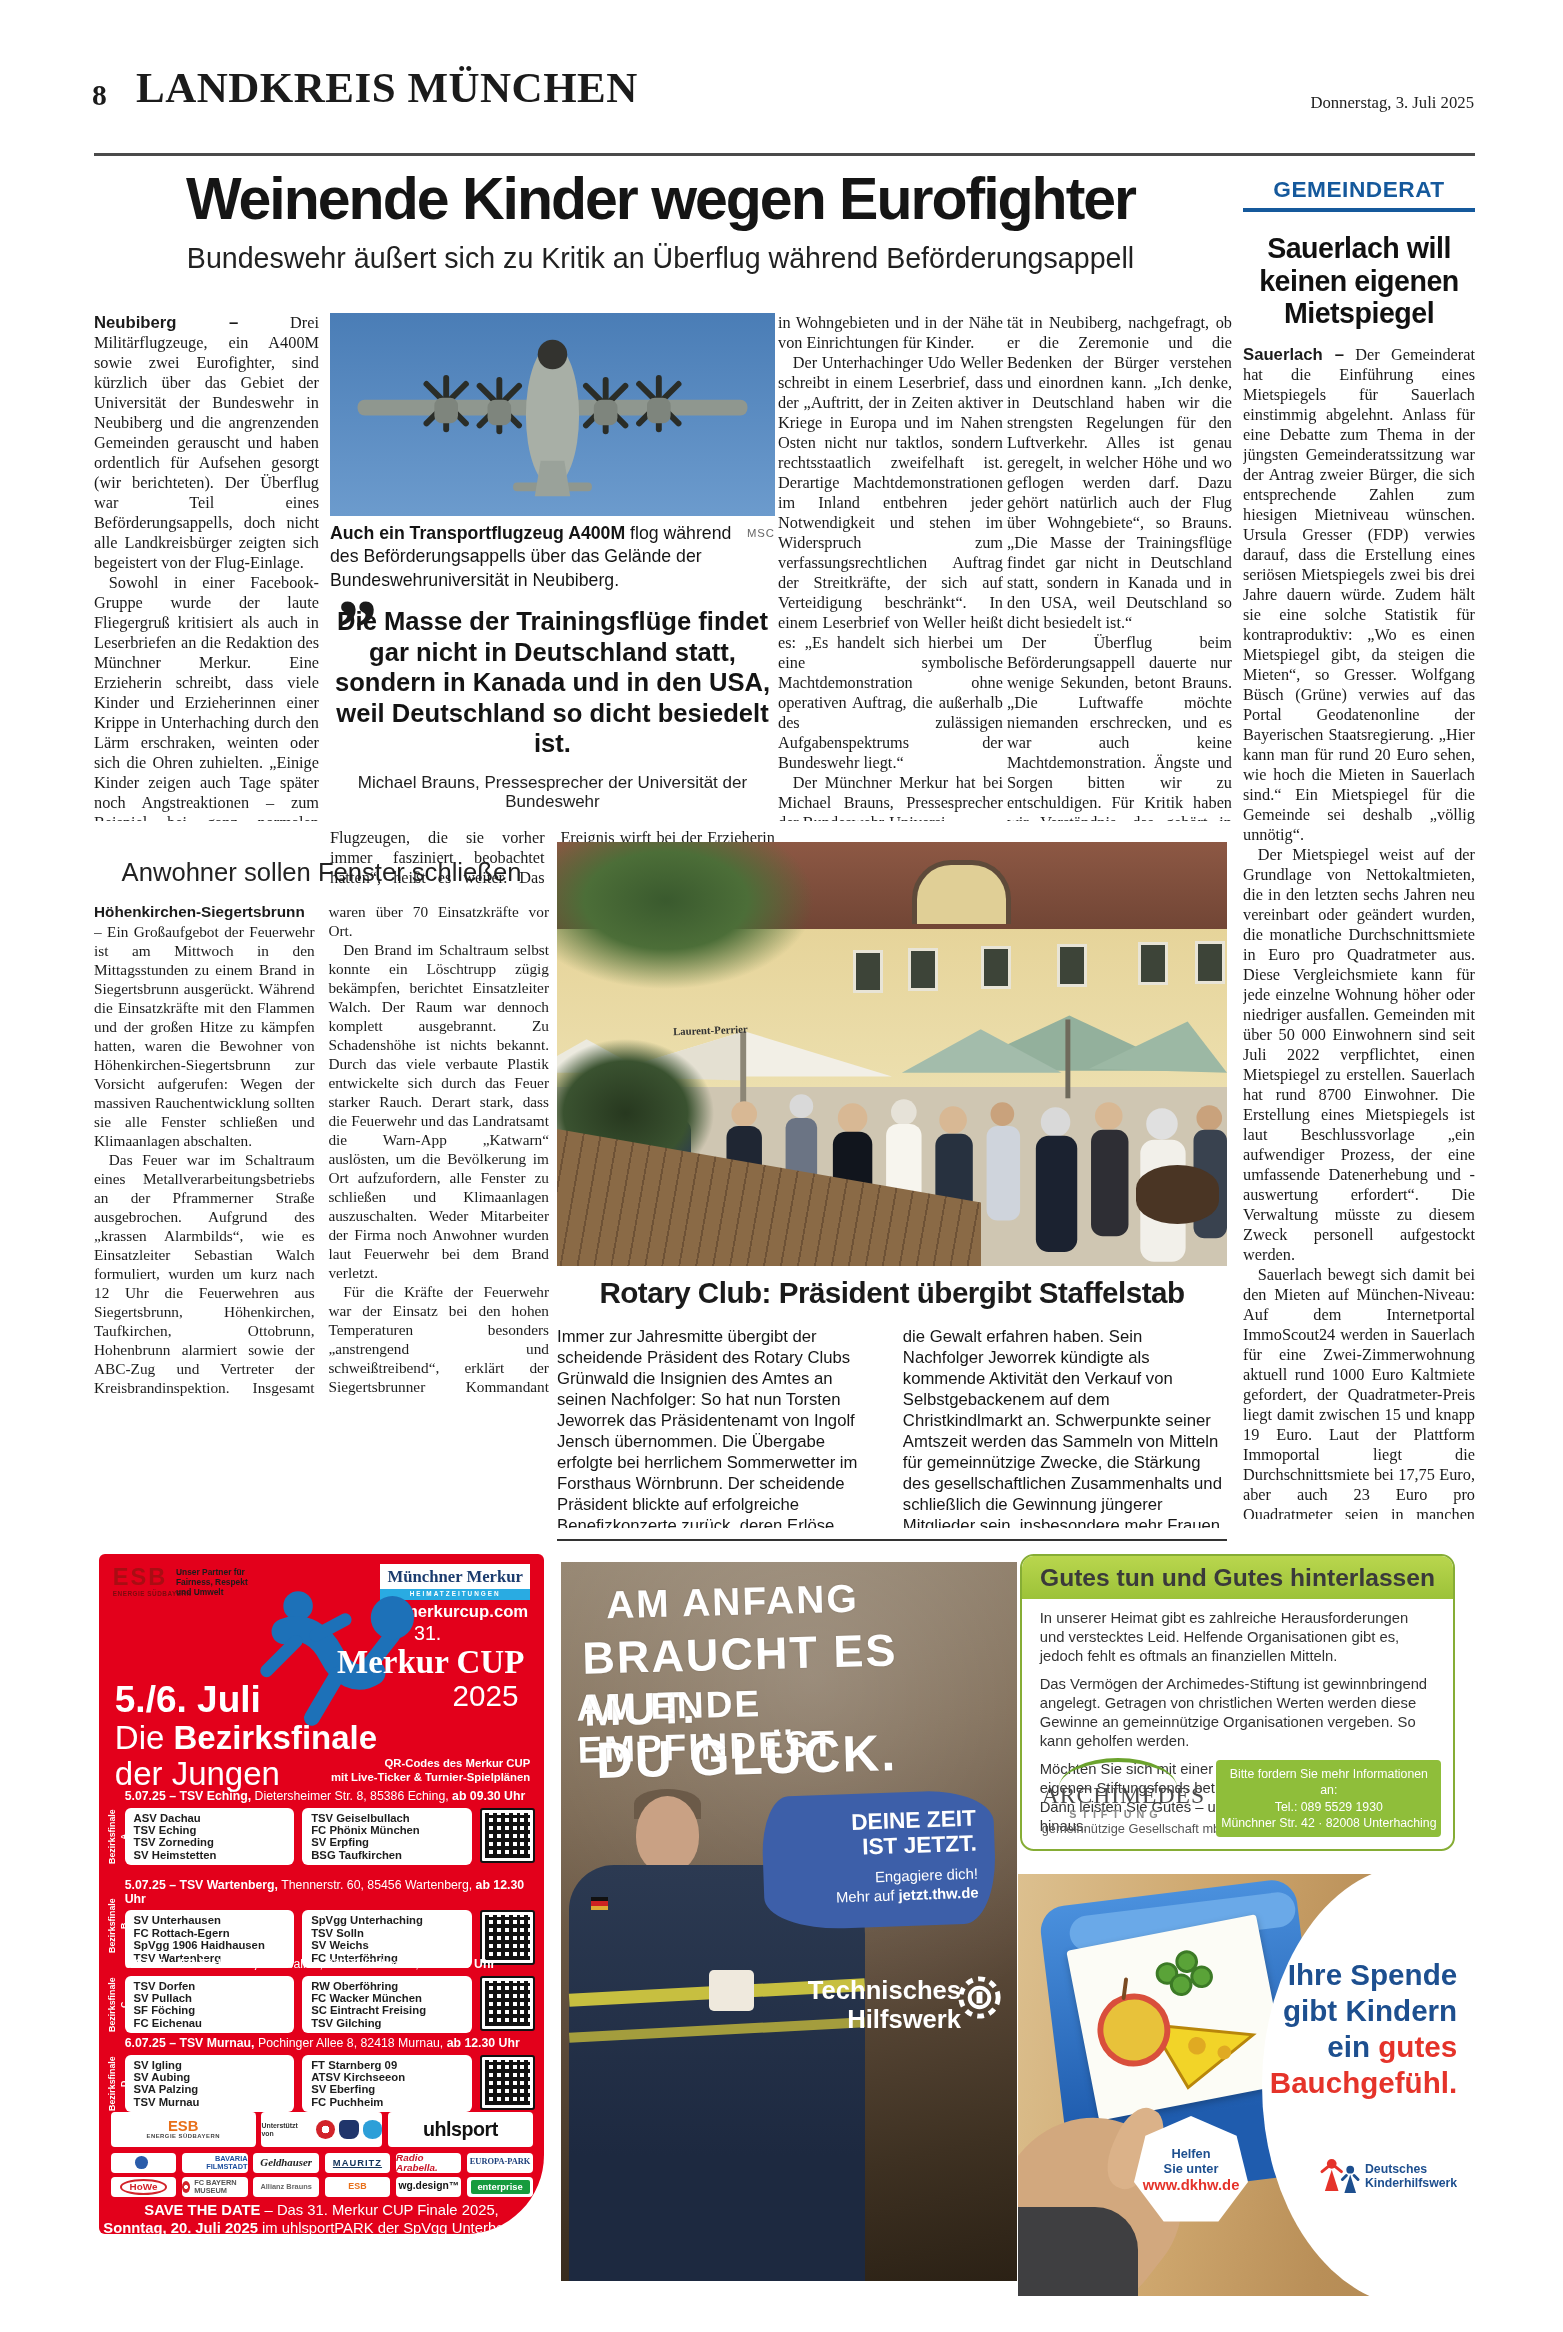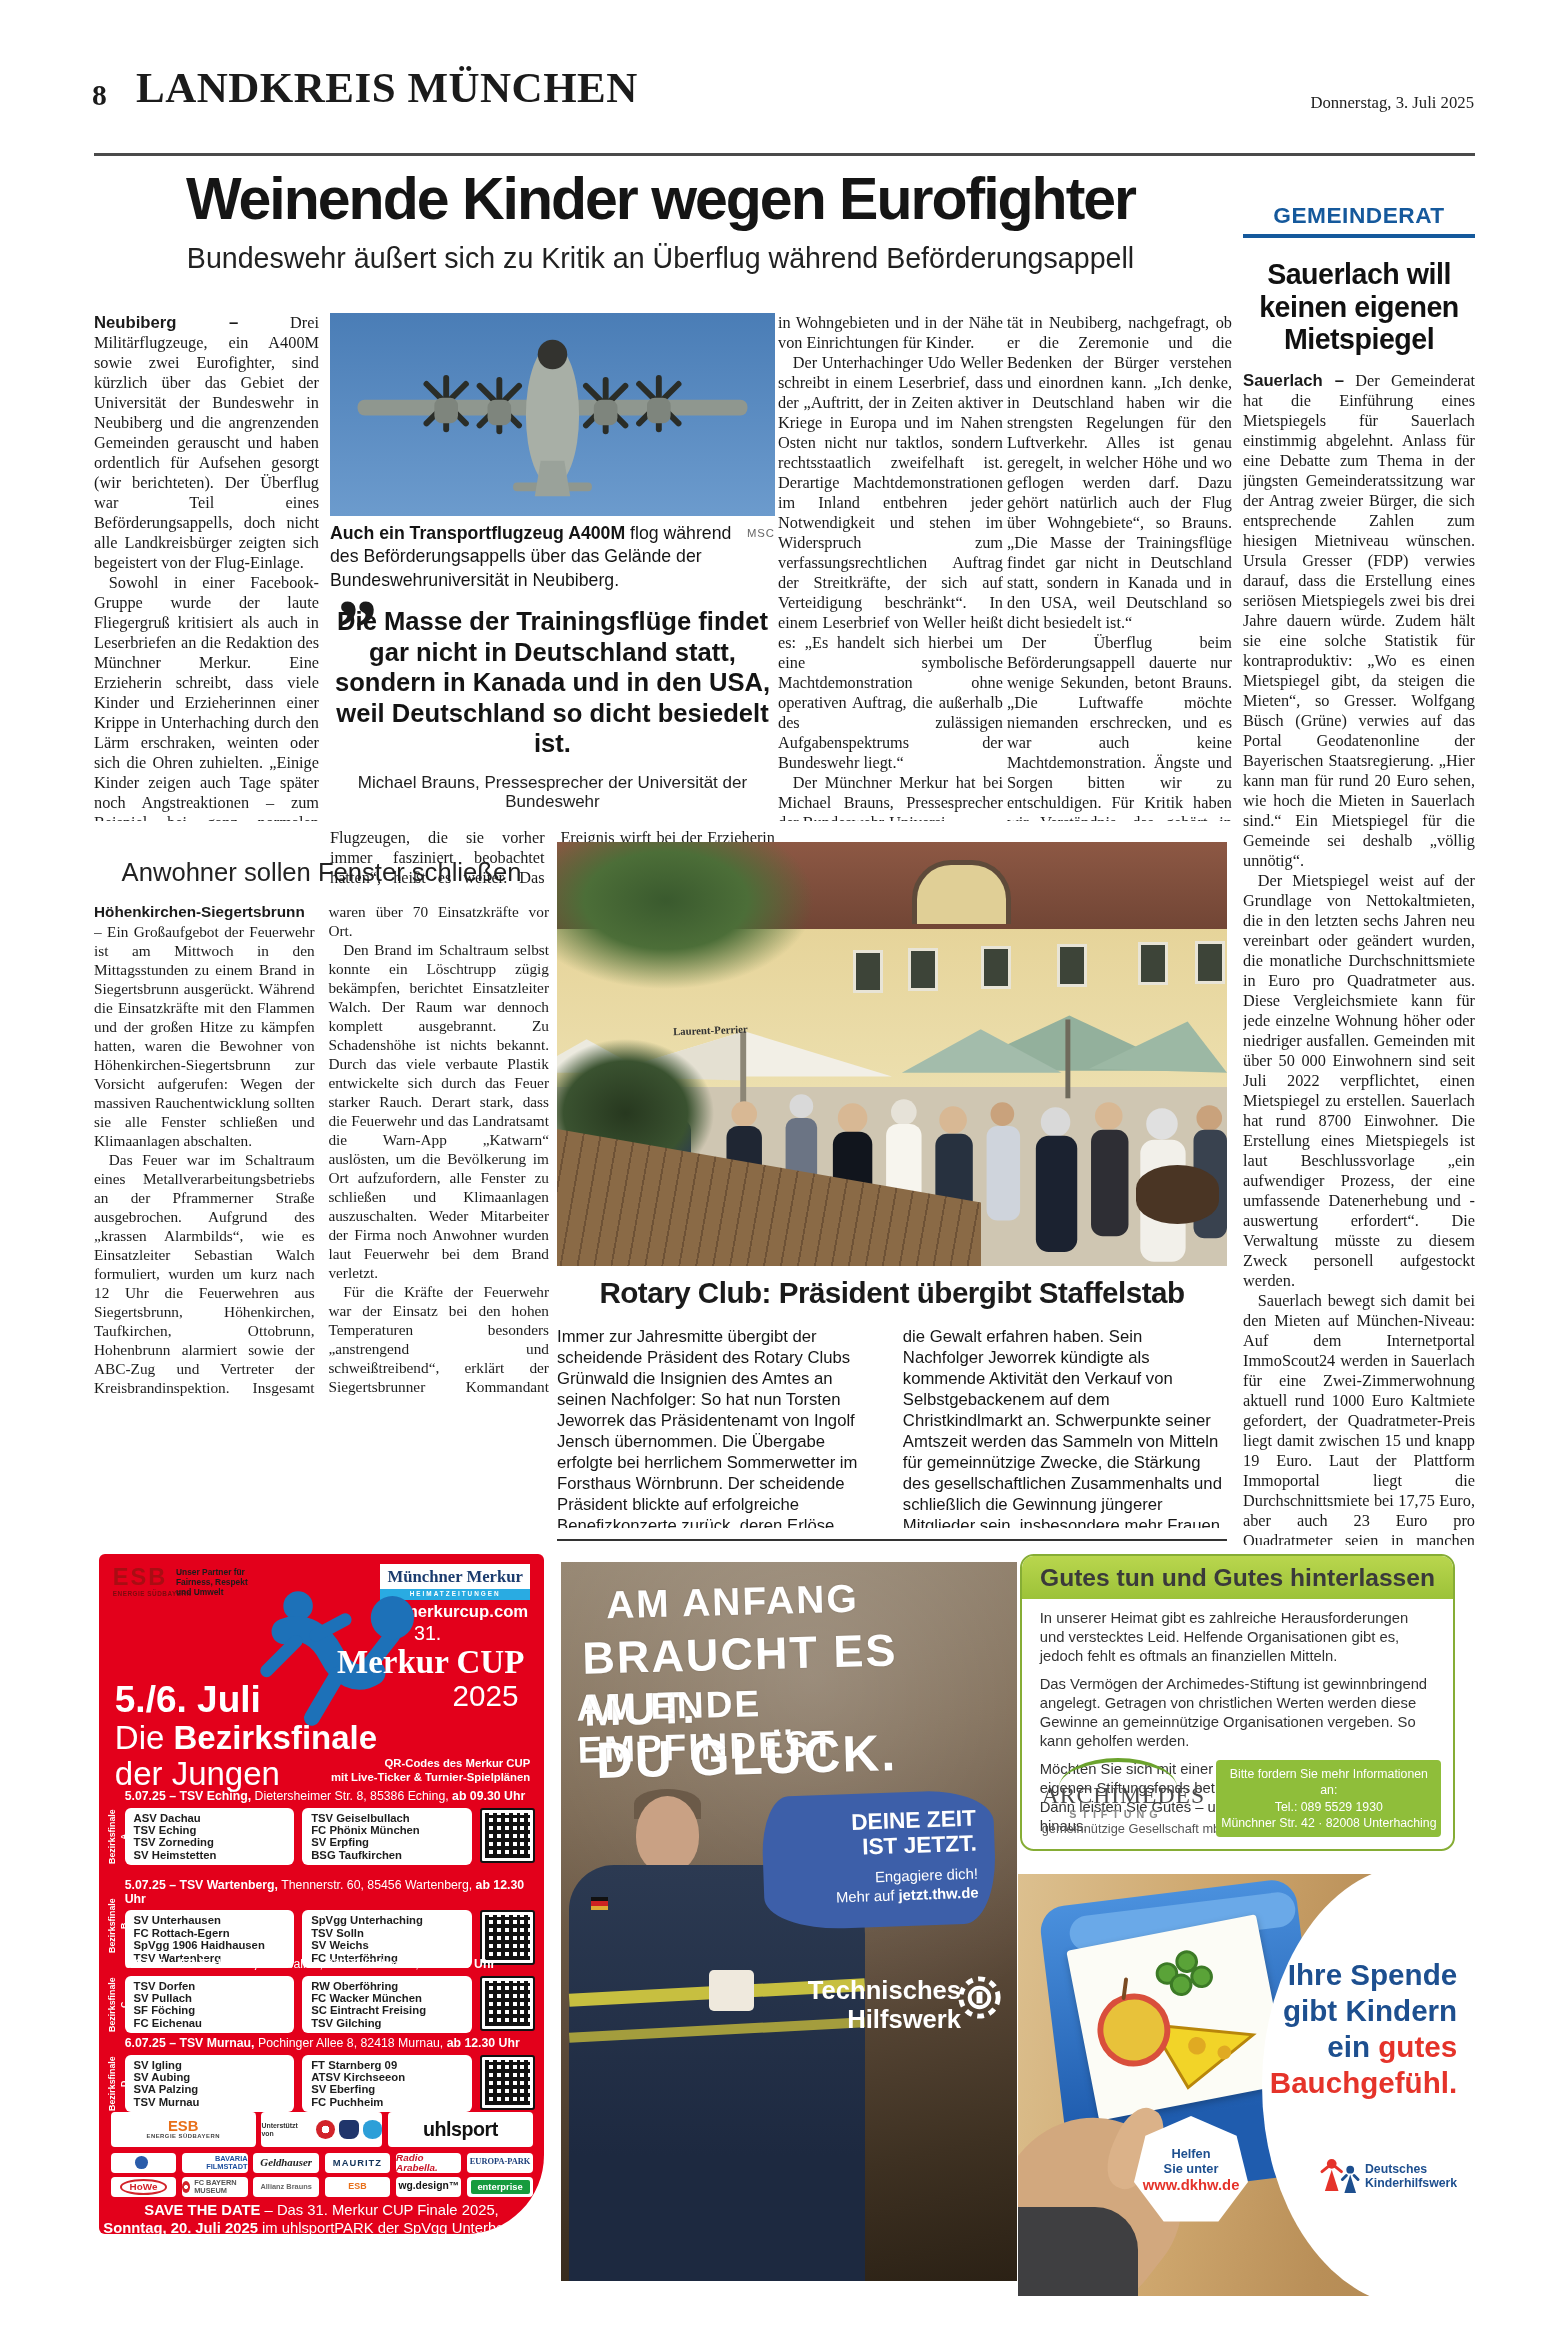--- a/index.html
+++ b/index.html
@@ -24,21 +24,21 @@
   .caption{margin-top:5.9px;font:17.7px/23.6px "Liberation Sans",sans-serif;color:#141414;}
   .caption b{font-weight:bold;}
   .pcredit{float:right;font:11.3px/23.6px "Liberation Sans",sans-serif;color:#666;letter-spacing:1px;}
   .quote{margin-top:13.8px;position:relative;padding:0 2px;}
   .quote-mark{position:absolute;left:5.9px;top:-7.9px;font:bold 83px/59px "Liberation Serif",serif;color:#1a1a1a;}
   .quote-mark::before{content:"”";}
   .quote-text{font:bold 25.6px/30.5px "Liberation Sans",sans-serif;text-align:center;color:#141414;}
   .quote-attr{margin-top:13.8px;font:17px/19.7px "Liberation Sans",sans-serif;text-align:center;color:#222;}
   .minitext{margin-top:15.8px;column-count:2;column-gap:15.8px;height:83px;}
   
-  .sidebar{left:1243px;top:204px;width:232px;}
+  .sidebar{left:1243px;top:178px;width:232px;}
   .kicker{text-align:center;font:bold 22.7px/23.6px "Liberation Sans",sans-serif;color:#15599c;letter-spacing:0.5px;}
   .kicker-rule{height:3.9px;background:#15599c;margin:6.9px 0 19.7px;}
   .sb-title{text-align:center;font:bold 28.6px/32.5px "Liberation Sans",sans-serif;color:#111;margin-bottom:15.8px;letter-spacing:-0.5px;}
   .sb-body{height:1174px;}
   
   .fire{left:94px;top:847px;width:455px;}
   .fire-h1{text-align:center;font:bold 45px/49px "Liberation Sans",sans-serif;letter-spacing:-1.5px;color:#141414;}
   .fire-h2{text-align:center;font:25.6px/27.6px "Liberation Sans",sans-serif;margin-top:11.8px;color:#222;}
   .fire-body{margin-top:15.8px;column-count:2;column-gap:13.8px;height:512px;font:15.3px/19px "Liberation Serif",serif;}
   
@@ -85,21 +85,21 @@
   .sp-esb1 small{display:block;font:bold 5.9px/6.9px "Liberation Sans",sans-serif;color:#444;letter-spacing:0.5px;}
   .sp-unt{font:bold 6.9px/7.9px "Liberation Sans",sans-serif;color:#333;}
   .clogo{width:19.7px;height:19.7px;border-radius:50%;}
   .c-red{background:radial-gradient(circle at 50% 50%, #fff 0 28%, #d2232a 30%);}
   .c-shield{background:#20356b;border-radius:4.9px 4.9px 7.9px 7.9px;}
   .c-oval{background:#2d9fd8;border-radius:50%/42%;}
   .sp-uhl{font:800 19.7px/19.7px "Liberation Sans",sans-serif;color:#111;letter-spacing:-0.5px;}
   .sp-dot{width:12.8px;height:12.8px;border-radius:50%;background:#2a5caa;}
   .sp-bav{color:#1c4e9e;font:bold 7.4px/7.9px "Liberation Sans",sans-serif;text-align:right;}
   .sp-geld{font:bold italic 10.8px/10.8px "Liberation Serif",serif;color:#222;}
-  .sp-mau{color:#14355c;font:800 9.4px/9.9px "Liberation Sans",sans-serif;letter-spacing:1px;}
+  .sp-mau{color:#14355c;font:800 9.4px/9.9px "Liberation Sans",sans-serif;letter-spacing:1px;text-decoration:underline;}
   .sp-ara{color:#c81426;font:bold italic 9.9px/9.9px "Liberation Sans",sans-serif;}
   .sp-eur{color:#1c3f7a;font:bold 8.4px/8.9px "Liberation Serif",serif;}
   .sp-howe{color:#d2232a;font:800 9.9px/9.9px "Liberation Sans",sans-serif;border:2px solid #d2232a;border-radius:50%;padding:1px 7.9px;}
   .sp-fcbm{color:#555;font:bold 7.4px/7.9px "Liberation Sans",sans-serif;}
   .sp-arena{color:#666;font:bold 7.4px/7.9px "Liberation Sans",sans-serif;}
   .sp-esbs{color:#e8701a;font:800 8.9px/8.9px "Liberation Sans",sans-serif;}
   .sp-wg{color:#111;font:800 10.3px/10.8px "Liberation Sans",sans-serif;}
   .sp-ent{background:#169b3e;color:#fff;font:bold 9.4px/9.9px "Liberation Sans",sans-serif;padding:2px 6.9px;border-radius:2px;}
   .save{left:0;right:0;top:648px;text-align:center;font:14.8px/17.7px "Liberation Sans",sans-serif;position:absolute;}
   .save b{font-weight:800;}

